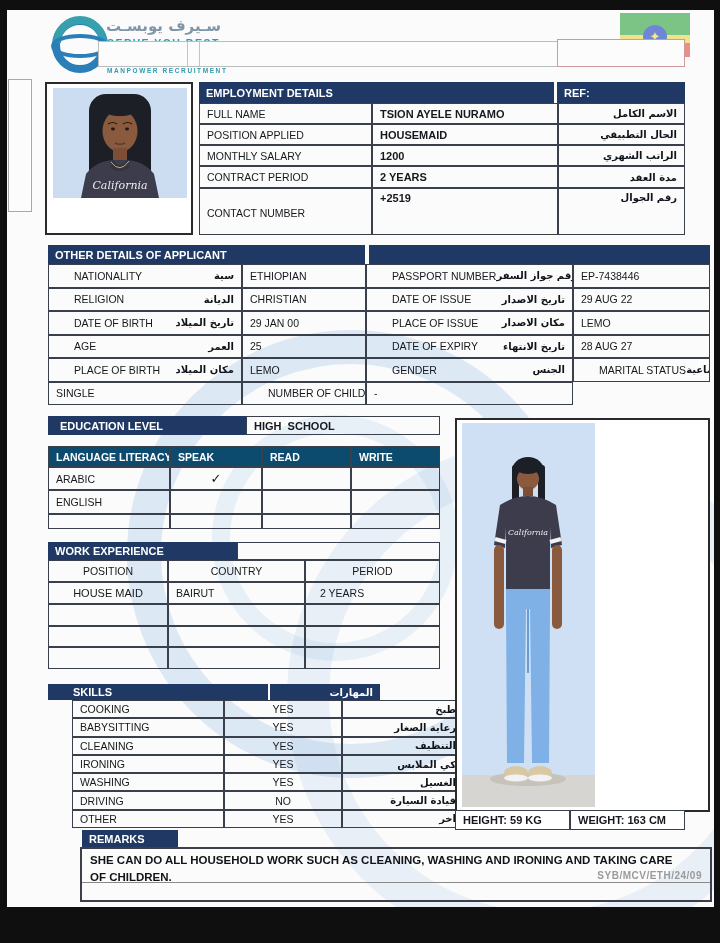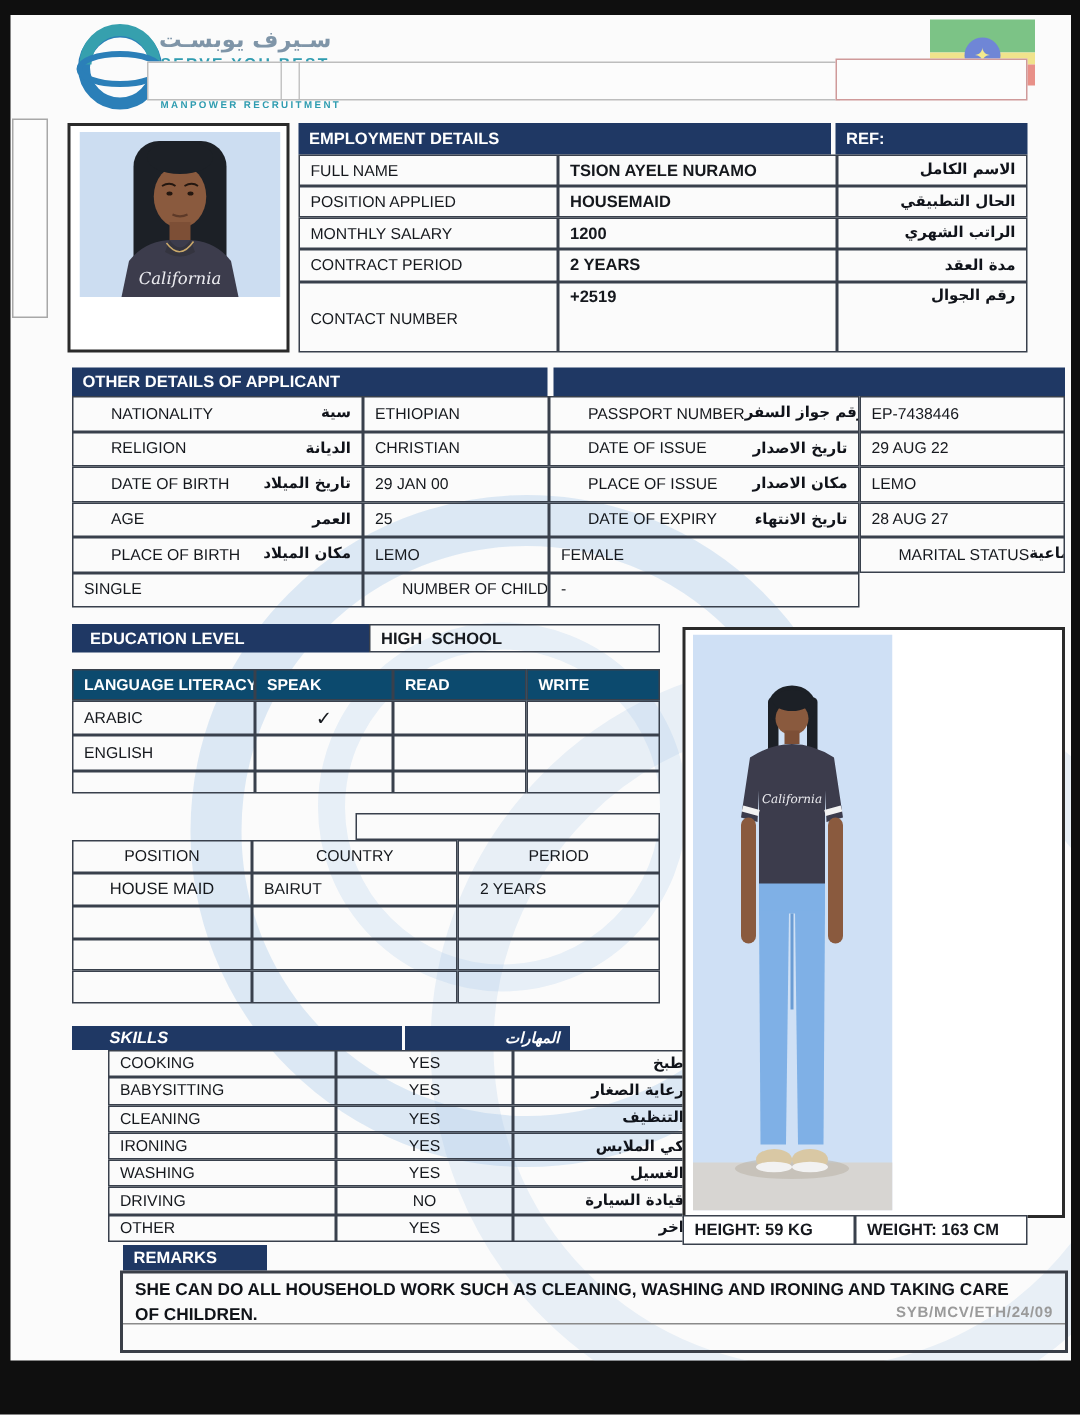--- a/index.html
+++ b/index.html
@@ -155,21 +155,24 @@
     <div class="c lr">
         <span>DATE OF EXPIRY</span>
         <span class="ar">تاريخ الانتهاء</span>
       </div>
     <div class="c">28 AUG 27</div>
     <div class="c lr">
         <span>PLACE OF BIRTH</span>
         <span class="ar">مكان الميلاد</span>
       </div>
     <div class="c">LEMO</div>
-    <div class="c">FEMALE</div>
+    <div class="c lr">
+        <span>GENDER</span>
+        <span class="ar">الجنس</span>
+      </div>
     <div class="c lr">
         <span>MARITAL STATUS</span>
         <span class="ar">الحالة الاجتماعية</span>
       </div>
     <div class="c">SINGLE</div>
     <div class="c lr">
         <span>NUMBER OF CHILDREN</span>
         <span class="ar">عدد الاطفال</span>
       </div>
     <div class="c">-</div>
@@ -192,40 +195,43 @@
     <div class="c">ENGLISH</div>
     <div class="c cc"></div>
     <div class="c"></div>
     <div class="c"></div>
     <div class="c"></div>
     <div class="c cc"></div>
     <div class="c"></div>
     <div class="c"></div>
   </div>
 
+  <div class="abs navybar" style="left:41px;top:532px;width:189px;height:18px;">
+    <span>WORK EXPERIENCE</span>
+  </div>
   <div class="abs c" style="left:230px;top:532px;width:203px;height:18px;"></div>
   <div class="abs grid" style="left:41px;top:550px;width:395px;grid-template-columns:120px 137px 135px;grid-template-rows:22px 22px 22px 21px 22px;border-radius:31px;">
     <div class="c cc">POSITION</div>
     <div class="c cc">COUNTRY</div>
     <div class="c cc">PERIOD</div>
     <div class="c cc bv" style="font-weight:normal;">HOUSE MAID</div>
     <div class="c">BAIRUT</div>
     <div class="c" style="padding-left:14px;">2 YEARS</div>
     <div class="c"></div>
     <div class="c"></div>
     <div class="c"></div>
     <div class="c"></div>
     <div class="c"></div>
     <div class="c"></div>
     <div class="c"></div>
     <div class="c"></div>
     <div class="c"></div>
   </div>
 
-  <div class="abs navybar lr" style="left:41px;top:674px;width:332px;height:16px;display:flex;justify-content:space-between;font-style:italic;">
+  <div class="abs navybar lr" style="left:41px;top:674px;width:332px;height:16px;display:flex;justify-content:space-between;">
     <span>SKILLS</span>
     <span class="ar" style="color:#fff;">المهارات</span>
     <i class="abs" style="left:220px;top:0;width:2px;height:16px;background:#fbfbfb;"></i>
   </div>
   <div class="abs grid" style="left:41px;top:690px;width:392px;grid-template-columns:152px 118px 122px;grid-template-rows:repeat(7,18.3px);margin-left:24px;">
     <div class="c">COOKING</div>
     <div class="c cc">YES</div>
     <div class="c cr ar">طبخ</div>
     <div class="c">BABYSITTING</div>
     <div class="c cc">YES</div>

